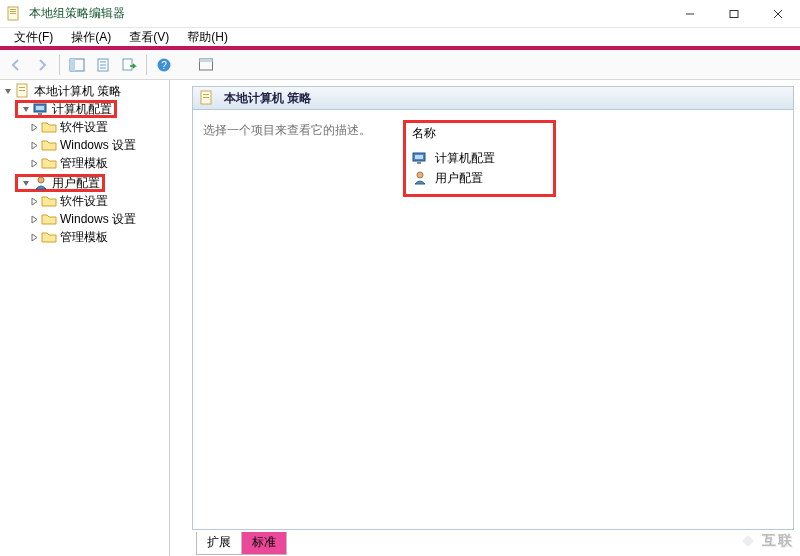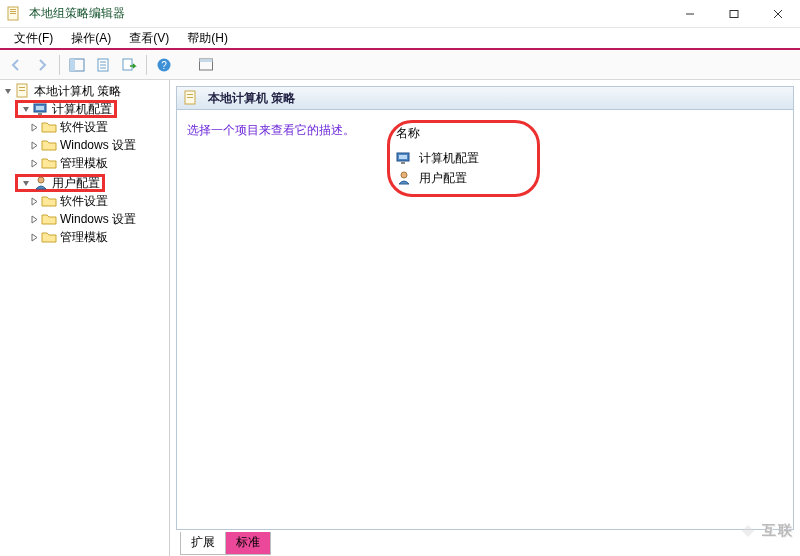--- a/index.html
+++ b/index.html
@@ -29,21 +29,21 @@
     display: flex; align-items: center; justify-content: center;
     color: #555;
   }
   .win-btn svg { width: 10px; height: 10px; }
   
   .menubar {
     height: 22px;
     display: flex; align-items: center;
     padding-left: 6px;
     gap: 2px;
-    border-bottom: 2px solid #be185d;
+    border-bottom: 4px solid #be185d;
   }
   .menu-item { padding: 2px 8px; }
   
   .toolbar {
     height: 30px;
     display: flex; align-items: center;
     padding: 0 4px;
     gap: 2px;
     border-bottom: 1px solid #d9d9d9;
     background: #fafafa;
@@ -57,20 +57,21 @@
   .tbbtn svg { width: 16px; height: 16px; }
   .tbbtn.disabled svg { opacity: .45; }
   .vsep {
     width: 1px; height: 20px;
     background: #cfcfcf; margin: 0 3px;
   }
   
   .main {
     display: flex;
     height: calc(556px - 28px - 22px - 30px);
+    gap: 16px;
   }
   
   .tree-pane {
     width: 170px;
     border-right: 1px solid #cfcfcf;
     overflow: hidden;
     padding-top: 2px;
     background: #fff;
   }
   .tree-row {
@@ -111,29 +112,28 @@
   .content-body {
     flex: 1;
     border: 1px solid #b8c8d6;
     border-top: none;
     display: flex;
     background: #fff;
   }
   .desc-col {
     width: 210px;
     padding: 12px 8px 8px 10px;
-    color: #6d28d9;
+    color: #737373;
   }
   .list-col {
     flex: 1;
     padding: 10px 8px 8px 0;
   }
   .list-box {
     display: inline-block;
-    border-radius: 25px;
   }
   .list-box.hl {
     border: 3px solid #ec2f2f;
     padding: 2px 58px 6px 6px;
   }
   .list-header { margin-bottom: 6px; }
   .list-item-row { display:flex; align-items:center; height:20px; gap:4px; }
   .tabs {
     height: 22px;
     display: flex;
@@ -146,21 +146,21 @@
     border: 1px solid #bcbcbc;
     border-top: none;
     background: #ec4899;
     margin-right: -1px;
     font-size: 12px;
   }
   .tab.active { background: #fff; }
   
   .watermark {
     position: absolute;
-    right: 6px; bottom: 16px;
+    right: 6px; bottom: 6px;
     color: #bbb;
     font-size: 14px;
     font-weight: 700;
     letter-spacing: 2px;
     text-shadow: 1px 1px 0 #eee;
   }
   .watermark svg { vertical-align: middle; }
 </style>
 </head>
 <body>

